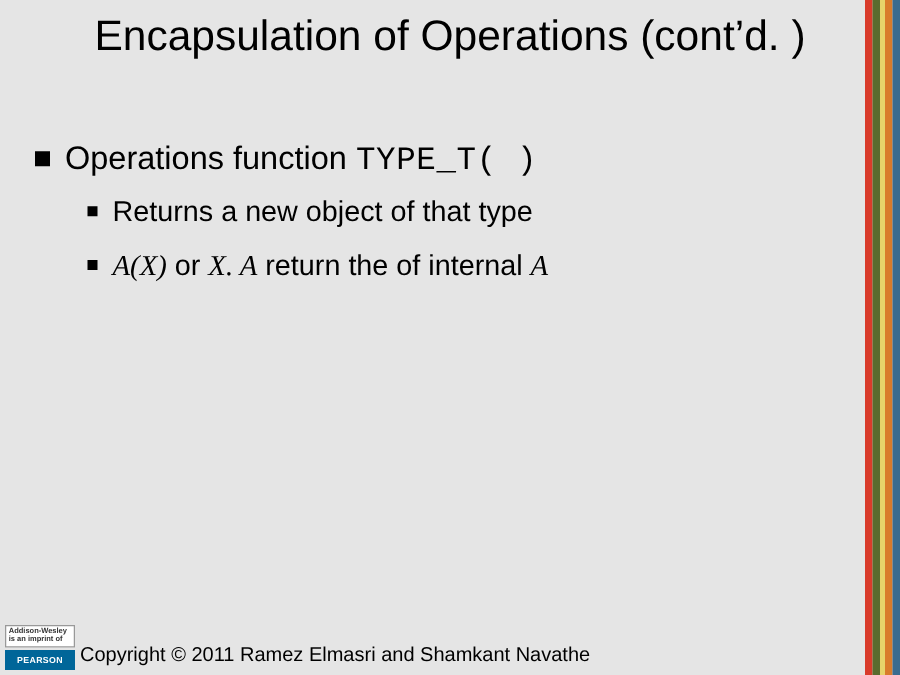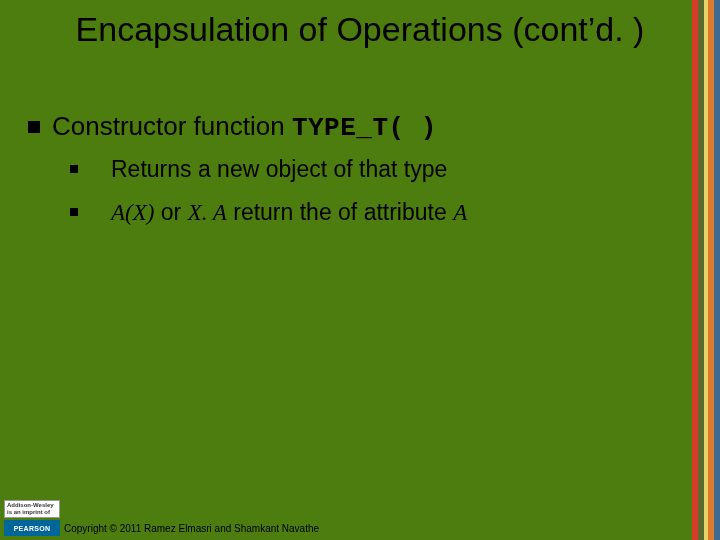--- a/index.html
+++ b/index.html
@@ -6,21 +6,21 @@
   html, body { width: 720px; height: 540px; overflow: hidden; }
   body {
     font-family: Arial, Helvetica, sans-serif;
     background: #fff;
     position: relative;
   }
   .slide {
     width: 720px;
     height: 540px;
     position: relative;
-    background: #4d7c0f;
+    background: #e5e5e5;
   }
   
   .color-bands {
     position: absolute;
     right: 0;
     top: 0;
     width: 28px;
     height: 540px;
     display: flex;
   }
@@ -80,30 +80,30 @@
     line-height: 1.3;
   }
   .lvl2 .bullet {
     width: 8px;
     height: 8px;
     background: #000;
     margin-top: 10px;
     margin-right: 12px;
     flex-shrink: 0;
   }
-  .lvl2 .text { flex: 1; margin-left: 21px; }
+  .lvl2 .text { flex: 1; }
 
-  .mono { font-family: "Courier New", Courier, monospace; font-weight: bold; letter-spacing: 0.5px; }
+  .mono { font-family: "Courier New", Courier, monospace; font-weight: normal; letter-spacing: 0.5px; }
   .ital { font-style: italic; font-family: "Times New Roman", Times, serif; }
 
   .footer {
     position: absolute;
     bottom: 6px;
     left: 64px;
-    font-size: 10px;
+    font-size: 16px;
     color: #000;
   }
 
   .logo-stack {
     position: absolute;
     left: 4px;
     bottom: 4px;
     width: 56px;
   }
   .logo-aw {
@@ -144,35 +144,35 @@
     <div class="band b5"></div>
   </div>
 
   <h1 class="title">Encapsulation of Operations (cont’d. )</h1>
 
   <div class="content">
 
     <div class="lvl1">
       <div class="bullet"></div>
       <div class="text">
-        <span>Constructor function </span><span class="mono">TYPE_T( )</span>
+        <span>Operations function </span><span class="mono">TYPE_T( )</span>
       </div>
     </div>
     <div class="lvl2-wrap">
       <div class="lvl2">
         <div class="bullet"></div>
         <div class="text">Returns a new object of that type</div>
       </div>
     </div>
 
     <div class="lvl2-wrap">
       <div class="lvl2">
         <div class="bullet"></div>
         <div class="text">
-          <span class="ital">A(X)</span><span> or </span><span class="ital">X. A</span><span> return the of attribute </span><span class="ital">A</span>
+          <span class="ital">A(X)</span><span> or </span><span class="ital">X. A</span><span> return the of internal </span><span class="ital">A</span>
         </div>
       </div>
     </div>
 
 
   </div>
 
   <div class="logo-stack">
     <div class="logo-aw">
       <div>Addison-Wesley</div>

